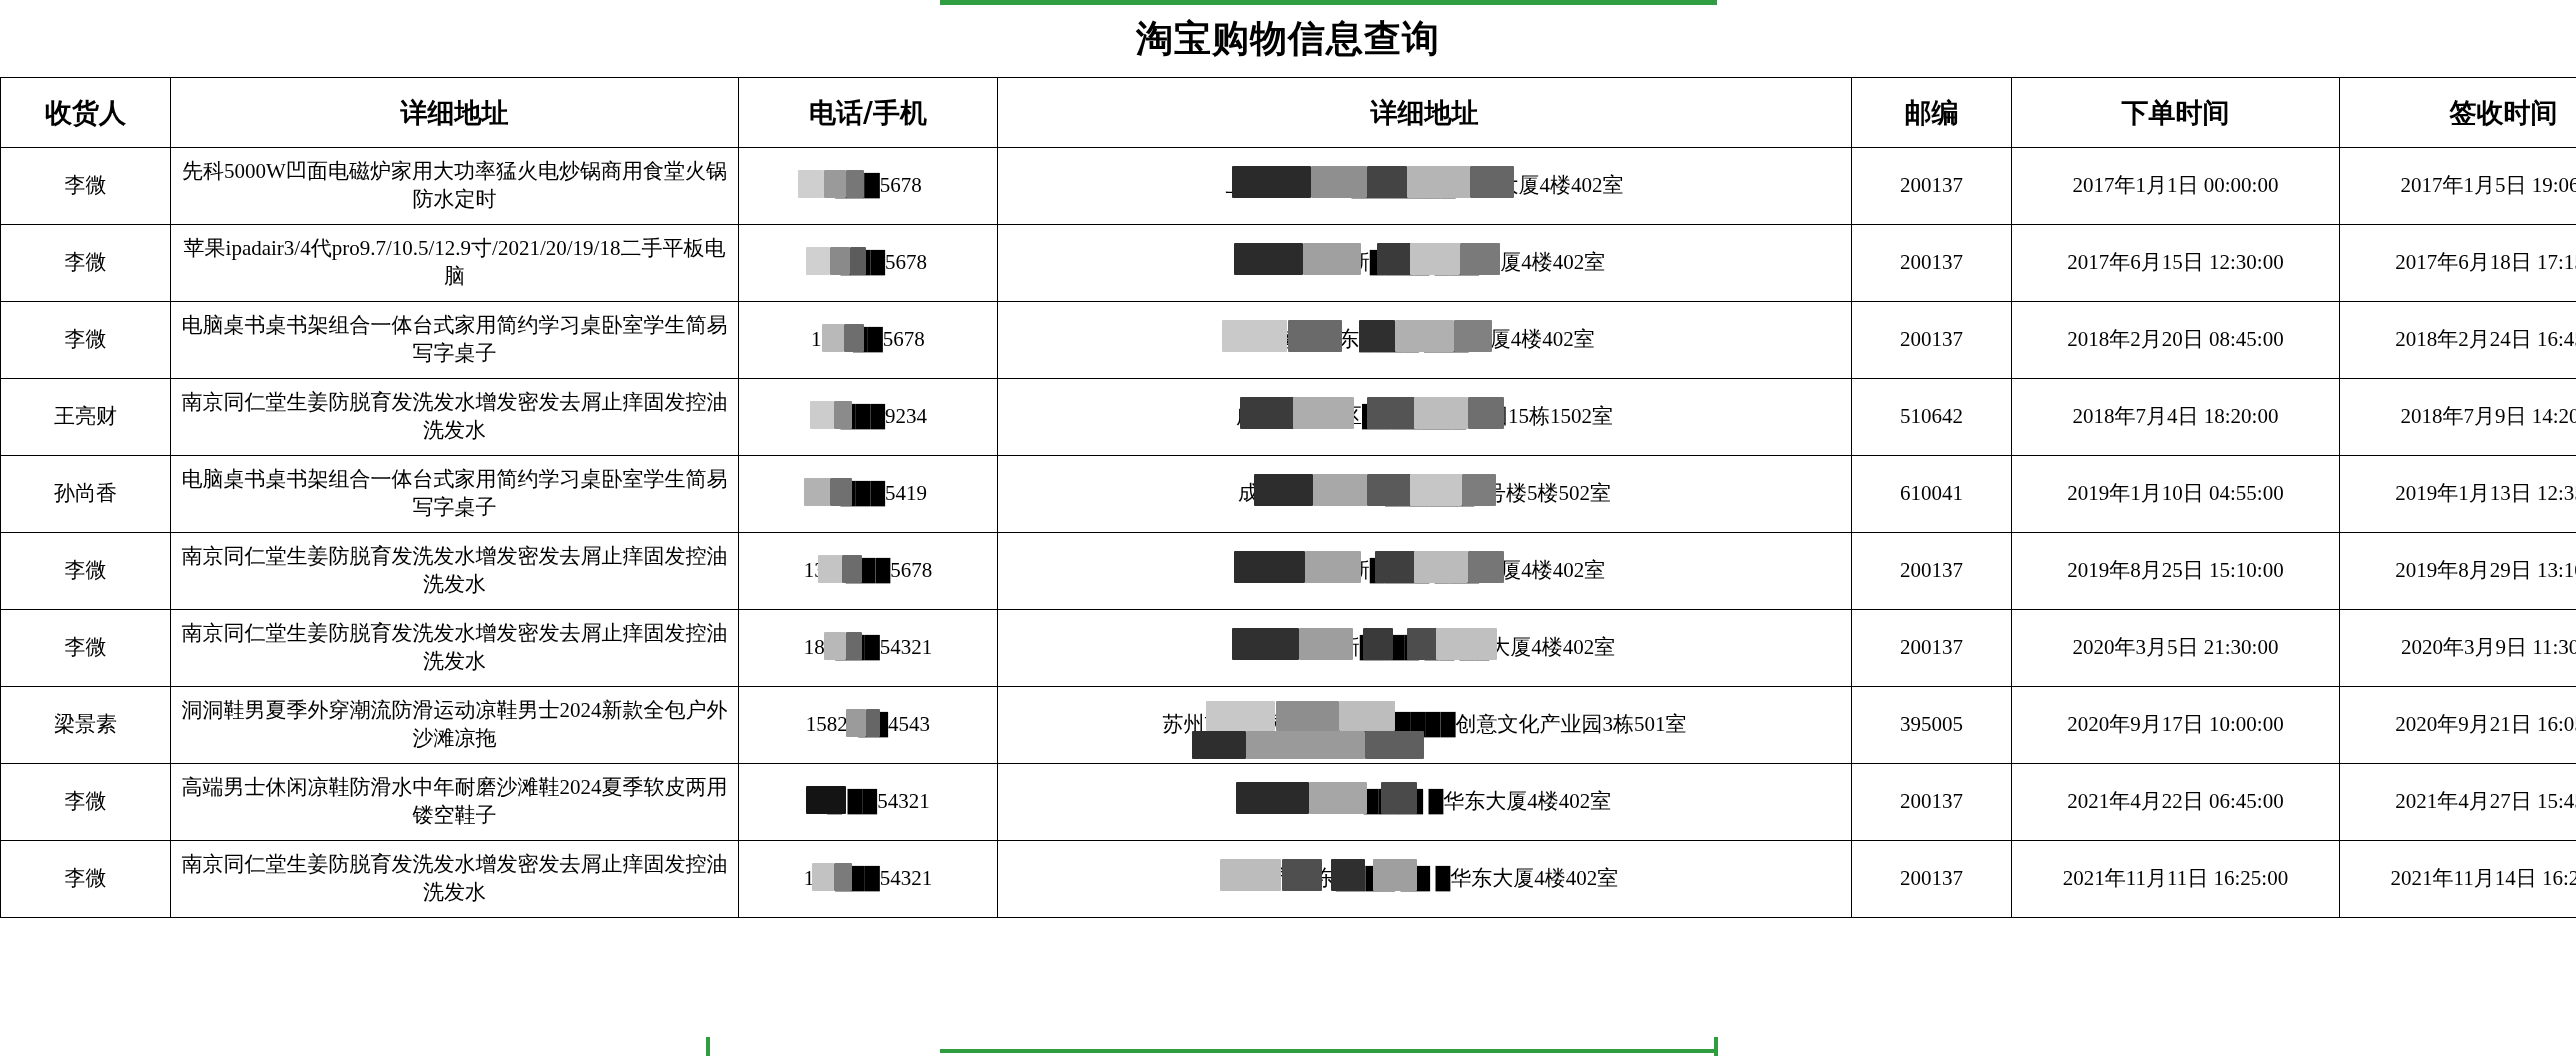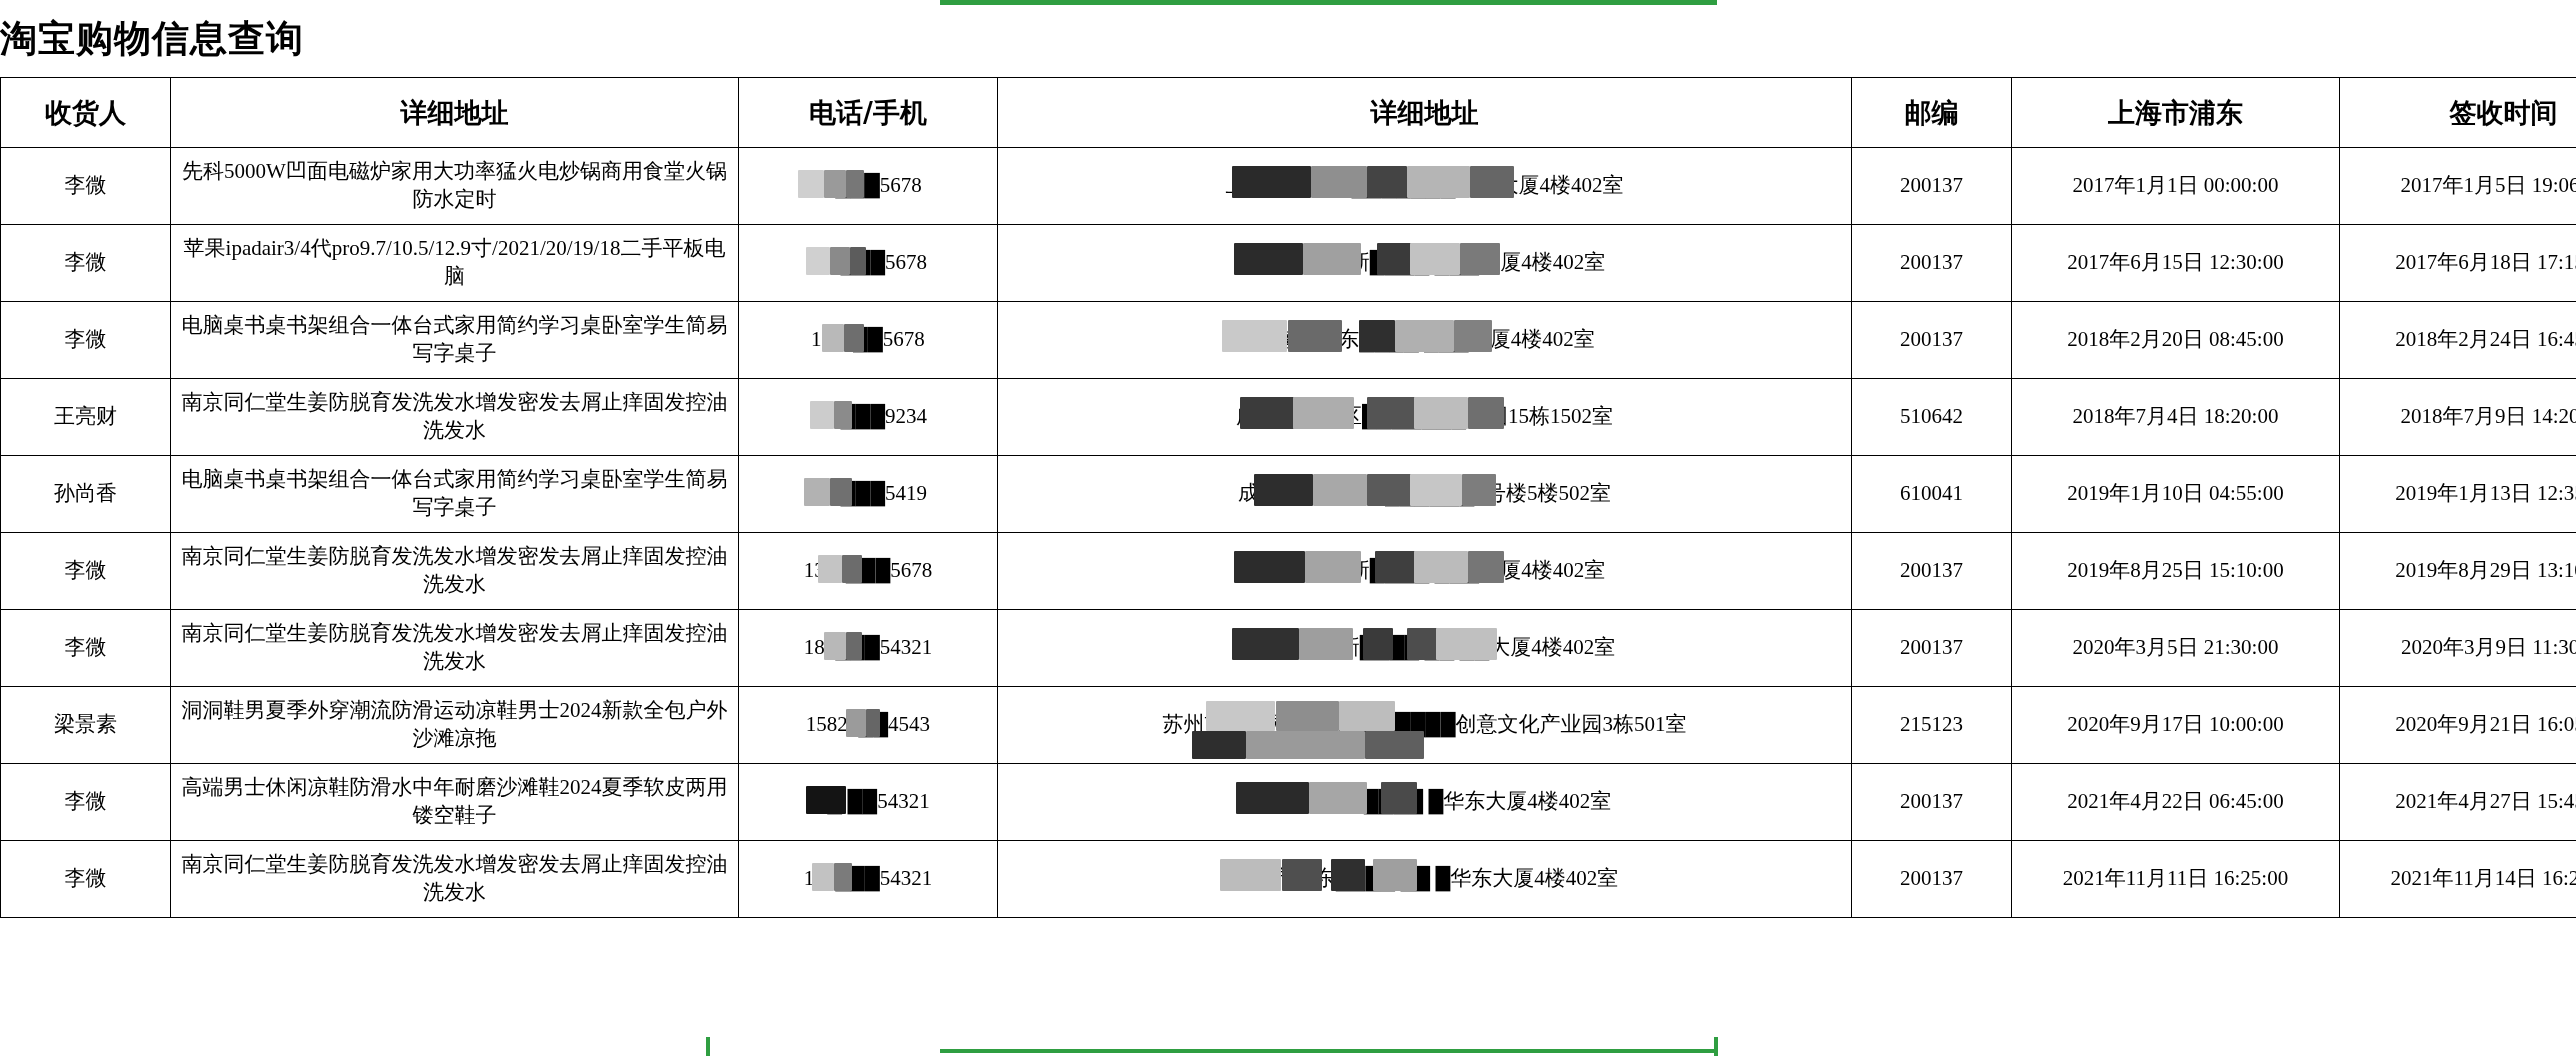--- a/index.html
+++ b/index.html
@@ -29,20 +29,21 @@
     width: 777px;
     height: 5px;
     background: #2f9e41;
   }
 
   .title {
     position: absolute;
     top: 14px;
     left: 0;
     width: 2576px;
+    text-align: center;
     font-size: 37px;
     font-weight: bold;
     letter-spacing: 1px;
     font-family: "DejaVu Serif", "Liberation Serif", serif;
   }
 
   table.grid {
     position: absolute;
     top: 77px;
     left: 0;
@@ -122,21 +123,21 @@
   <div class="title">淘宝购物信息查询</div>
 
   <table class="grid">
     <thead>
       <tr>
         <th style="width:157px">收货人</th>
         <th style="width:555px">详细地址</th>
         <th style="width:246px">电话/手机</th>
         <th style="width:841px">详细地址</th>
         <th style="width:147px">邮编</th>
-        <th style="width:315px">上海市浦东</th>
+        <th style="width:315px">下单时间</th>
         <th style="width:315px">签收时间</th>
       </tr>
     </thead>
     <tbody>
 
       <tr>
         <td class="c-name">李微</td>
         <td class="c-prod">先科5000W凹面电磁炉家用大功率猛火电炒锅商用食堂火锅防水定时</td>
         <td class="c-phone">
           <span>13███5678</span>
@@ -326,21 +327,21 @@
           <span>苏州市工业园区星港███████创意文化产业园3栋501室</span>
           <span class="redactions">
             <span class="rb" style="left:208px;top:14px;width:69px;height:30px;background:#c8c8c8"></span>
             <span class="rb" style="left:278px;top:14px;width:63px;height:30px;background:#8e8e8e"></span>
             <span class="rb" style="left:341px;top:14px;width:56px;height:30px;background:#bdbdbd"></span>
             <span class="rb" style="left:194px;top:44px;width:54px;height:28px;background:#2e2e2e"></span>
             <span class="rb" style="left:248px;top:44px;width:119px;height:28px;background:#9a9a9a"></span>
             <span class="rb" style="left:367px;top:44px;width:59px;height:28px;background:#5f5f5f"></span>
           </span>
         </td>
-        <td class="c-zip">215123</td>
+        <td class="c-zip">395005</td>
         <td class="c-order">2020年9月17日 10:00:00</td>
         <td class="c-recv">2020年9月21日 16:05:01</td>
       </tr>
 
       <tr>
         <td class="c-name">李微</td>
         <td class="c-prod">高端男士休闲凉鞋防滑水中年耐磨沙滩鞋2024夏季软皮两用镂空鞋子</td>
         <td class="c-phone">
           <span>18█ ██54321</span>
           <span class="redactions">

